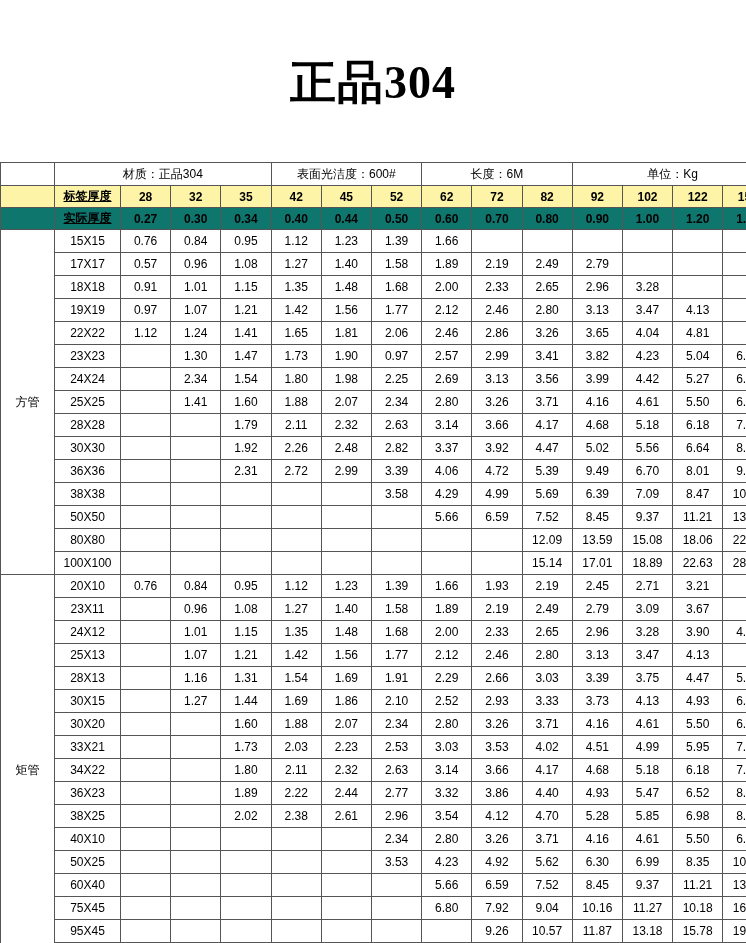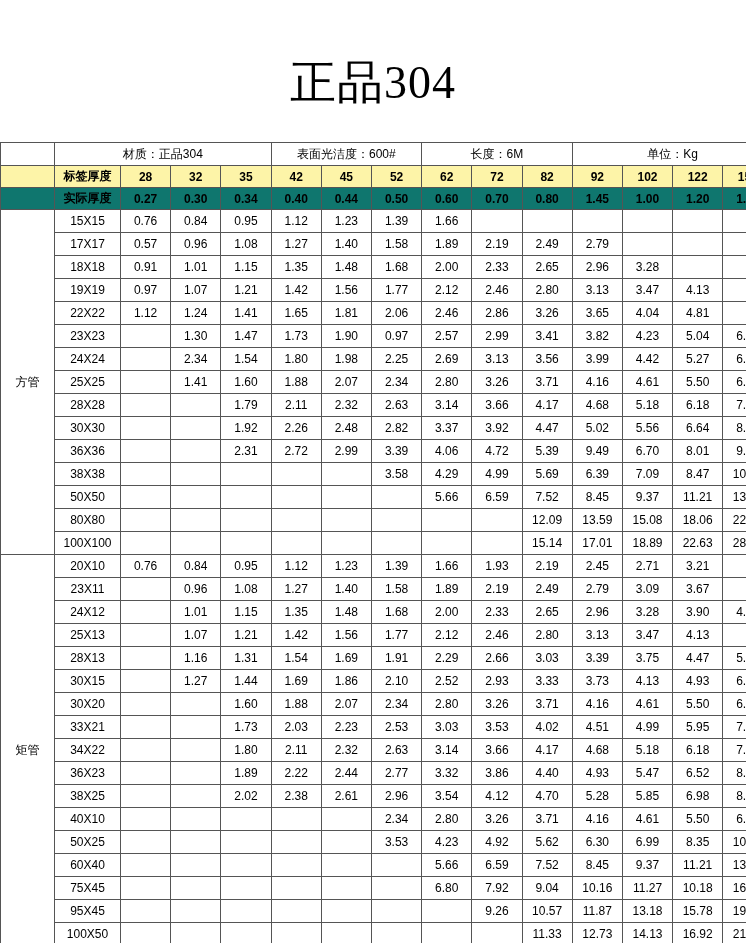--- a/index.html
+++ b/index.html
@@ -10,23 +10,23 @@
   body {
     width: 746px;
     height: 943px;
     font-family: "Liberation Sans", sans-serif;
     color: #000000;
     overflow: hidden;
   }
   #page-title {
     text-align: center;
     font-size: 46px;
-    font-weight: normal;
+    font-weight: bold;
     letter-spacing: 1px;
-    margin: 52px 0 28px 0;
+    margin: 52px 0 48px 0;
     font-family: "Liberation Serif", serif;
   }
   table.spec {
     border-collapse: collapse;
     margin: 0 auto;
     width: 722px;
     table-layout: fixed;
   }
   table.spec td, table.spec th {
     border: 1px solid #555555;
@@ -52,20 +52,21 @@
     height: 21px;
   }
   tr.actual-row td {
     background: #0f766e;
     font-weight: bold;
     height: 21px;
   }
   td.rowhead-label {
     font-weight: bold;
     font-size: 12px;
+    text-decoration: underline;
   }
   td.group-name {
     font-size: 15px;
     font-weight: bold;
     font-family: "Liberation Serif", serif;
     vertical-align: middle;
   }
   td.size-cell {
     font-size: 12px;
   }
@@ -126,21 +127,21 @@
         <td class="rowhead-label">实际厚度</td>
         <td>0.27</td>
         <td>0.30</td>
         <td>0.34</td>
         <td>0.40</td>
         <td>0.44</td>
         <td>0.50</td>
         <td>0.60</td>
         <td>0.70</td>
         <td>0.80</td>
-        <td>1.45</td>
+        <td>0.90</td>
         <td>1.00</td>
         <td>1.20</td>
         <td>1.50</td>
       </tr>
       <tr>
         <td class="group-name" rowspan="15">方管</td>
         <td class="size-cell">15X15</td>
         <td>0.76</td>
         <td>0.84</td>
         <td>0.95</td>

